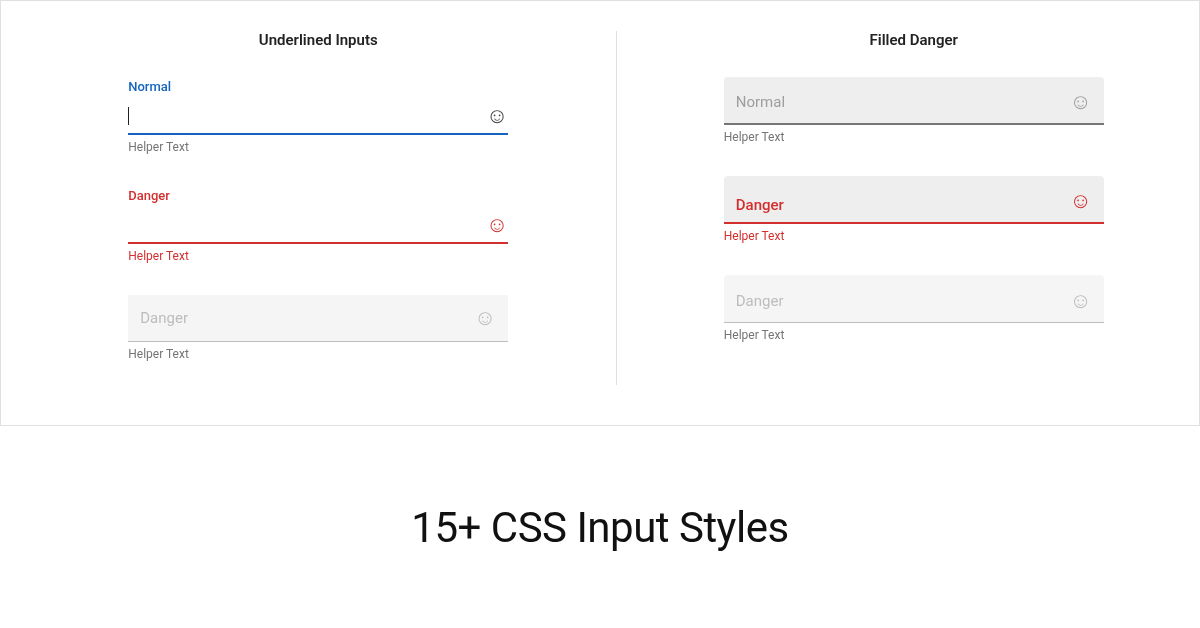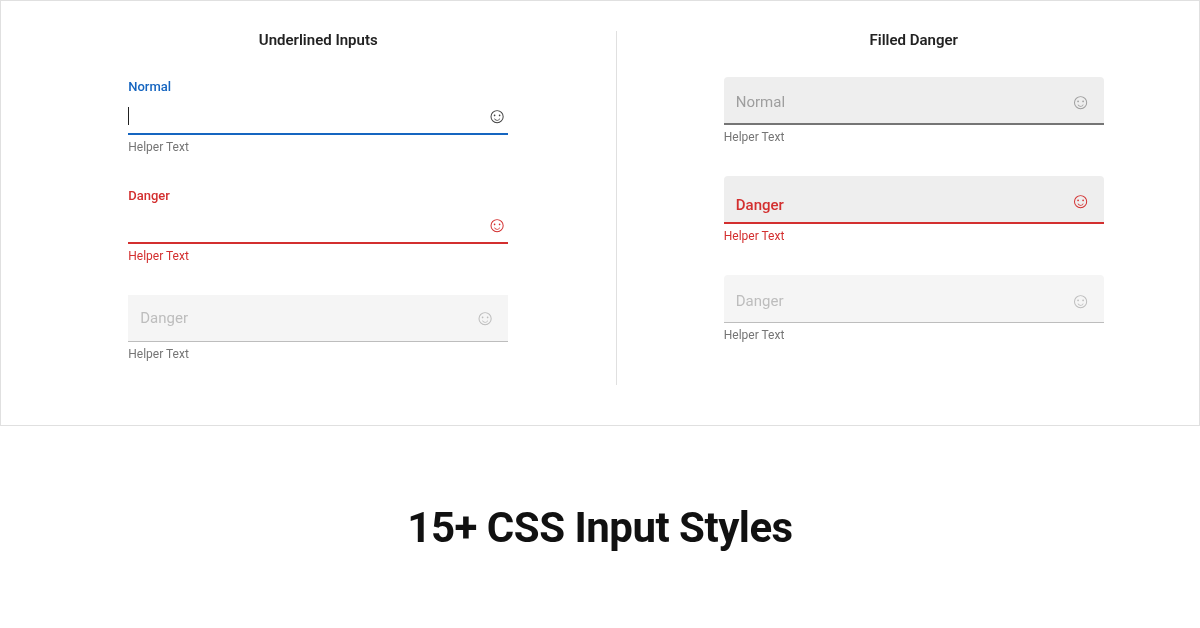--- a/index.html
+++ b/index.html
@@ -182,21 +182,21 @@
     .bottom-section {
       flex: 1;
       background: #fff;
       display: flex;
       align-items: center;
       justify-content: center;
     }
 
     .main-title {
       font-size: 42px;
-      font-weight: 700;
+      font-weight: 400;
       color: #111;
       letter-spacing: -0.5px;
       text-align: center;
     }
 
     
     .input-group-spacing {
       margin-bottom: 32px;
     }
   </style>

